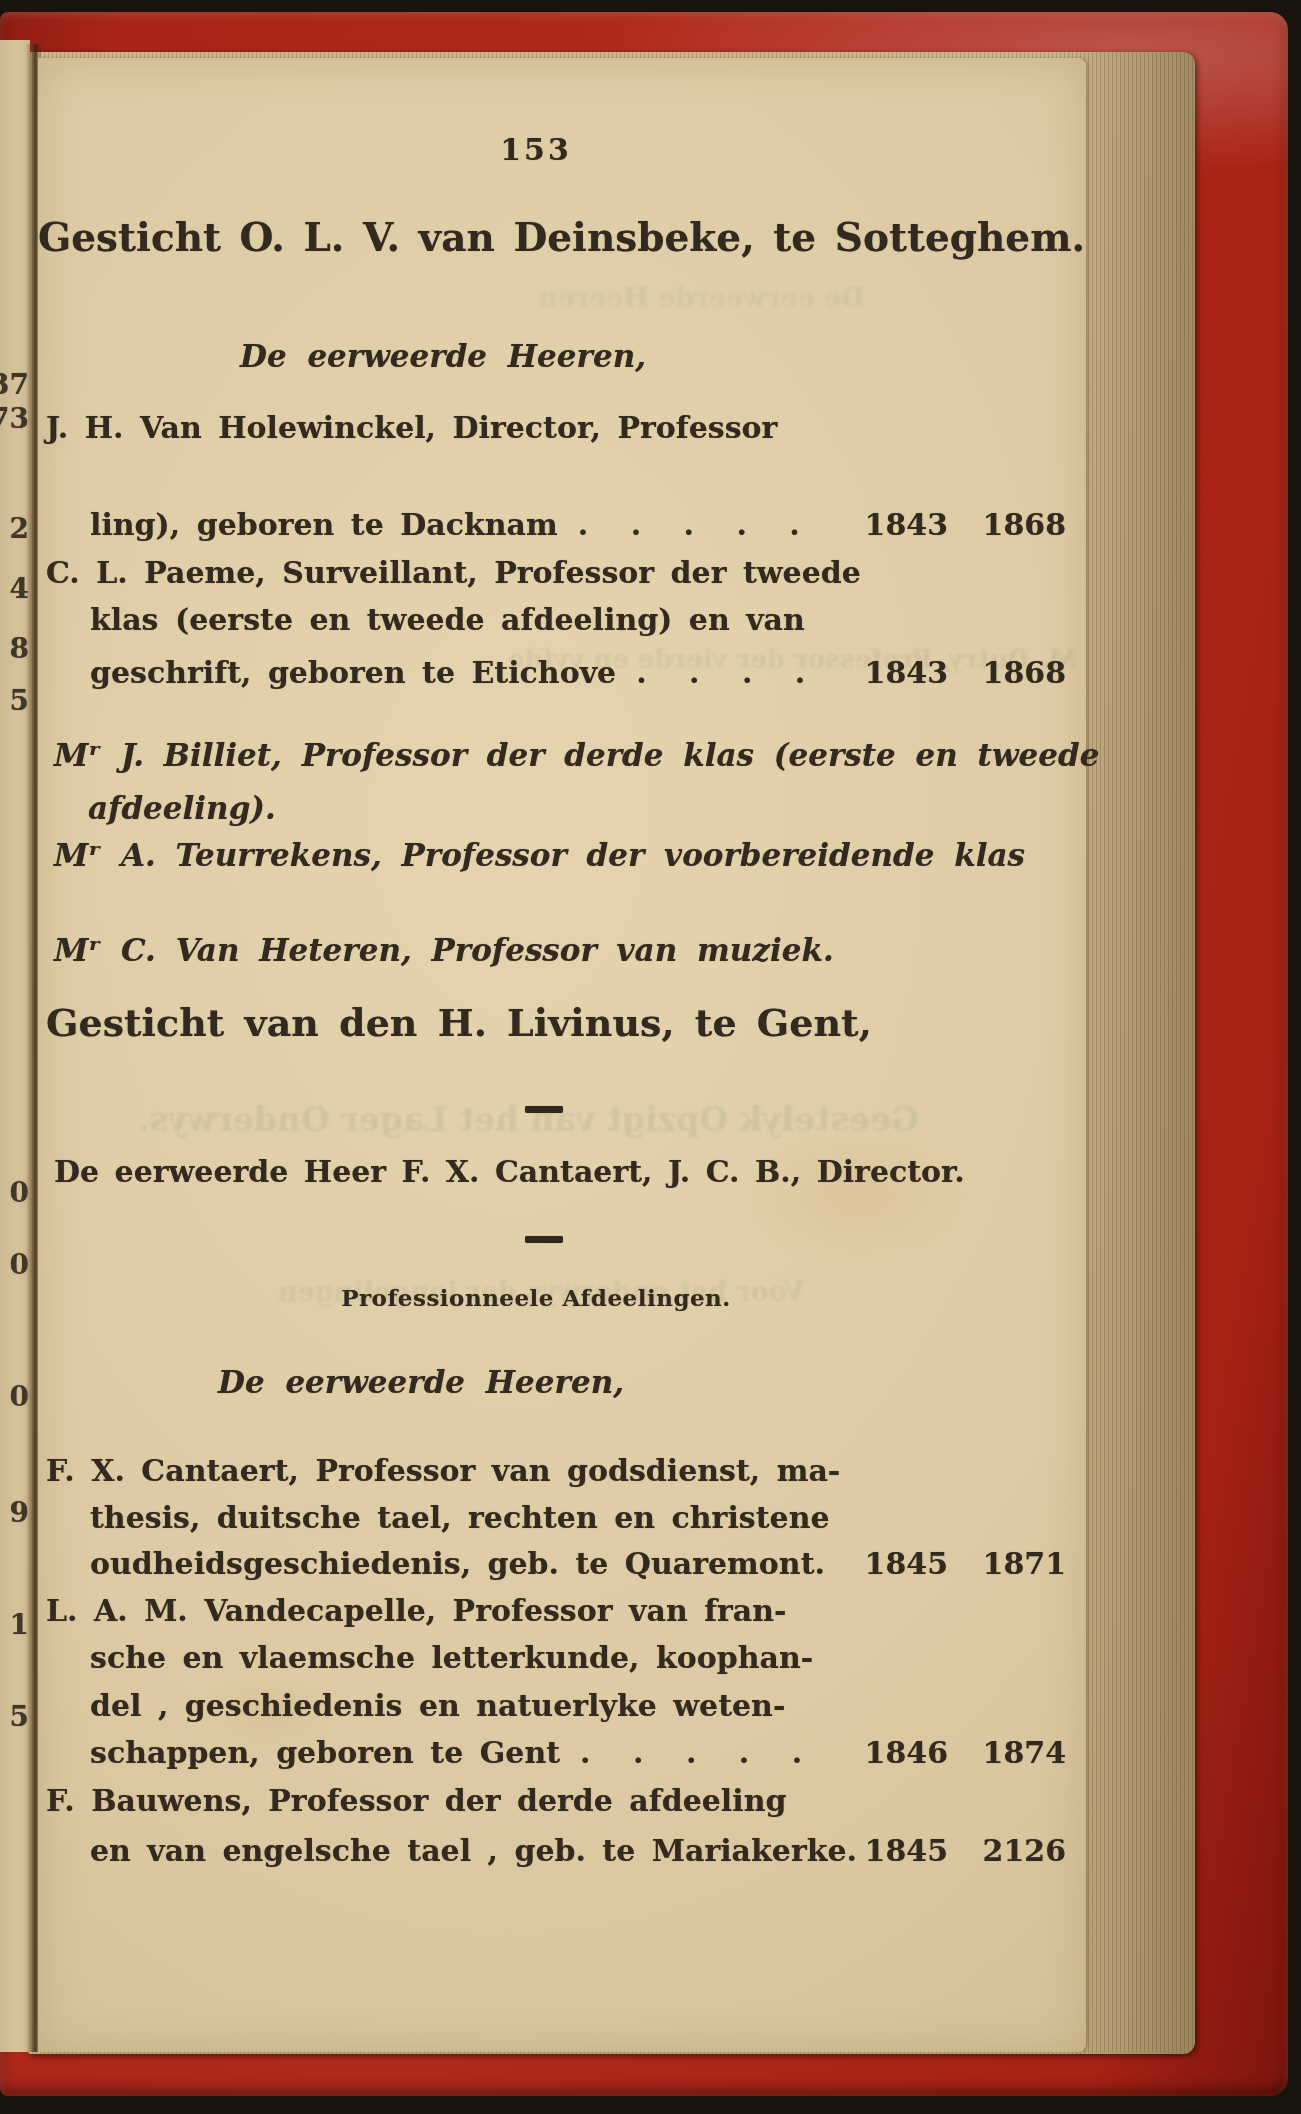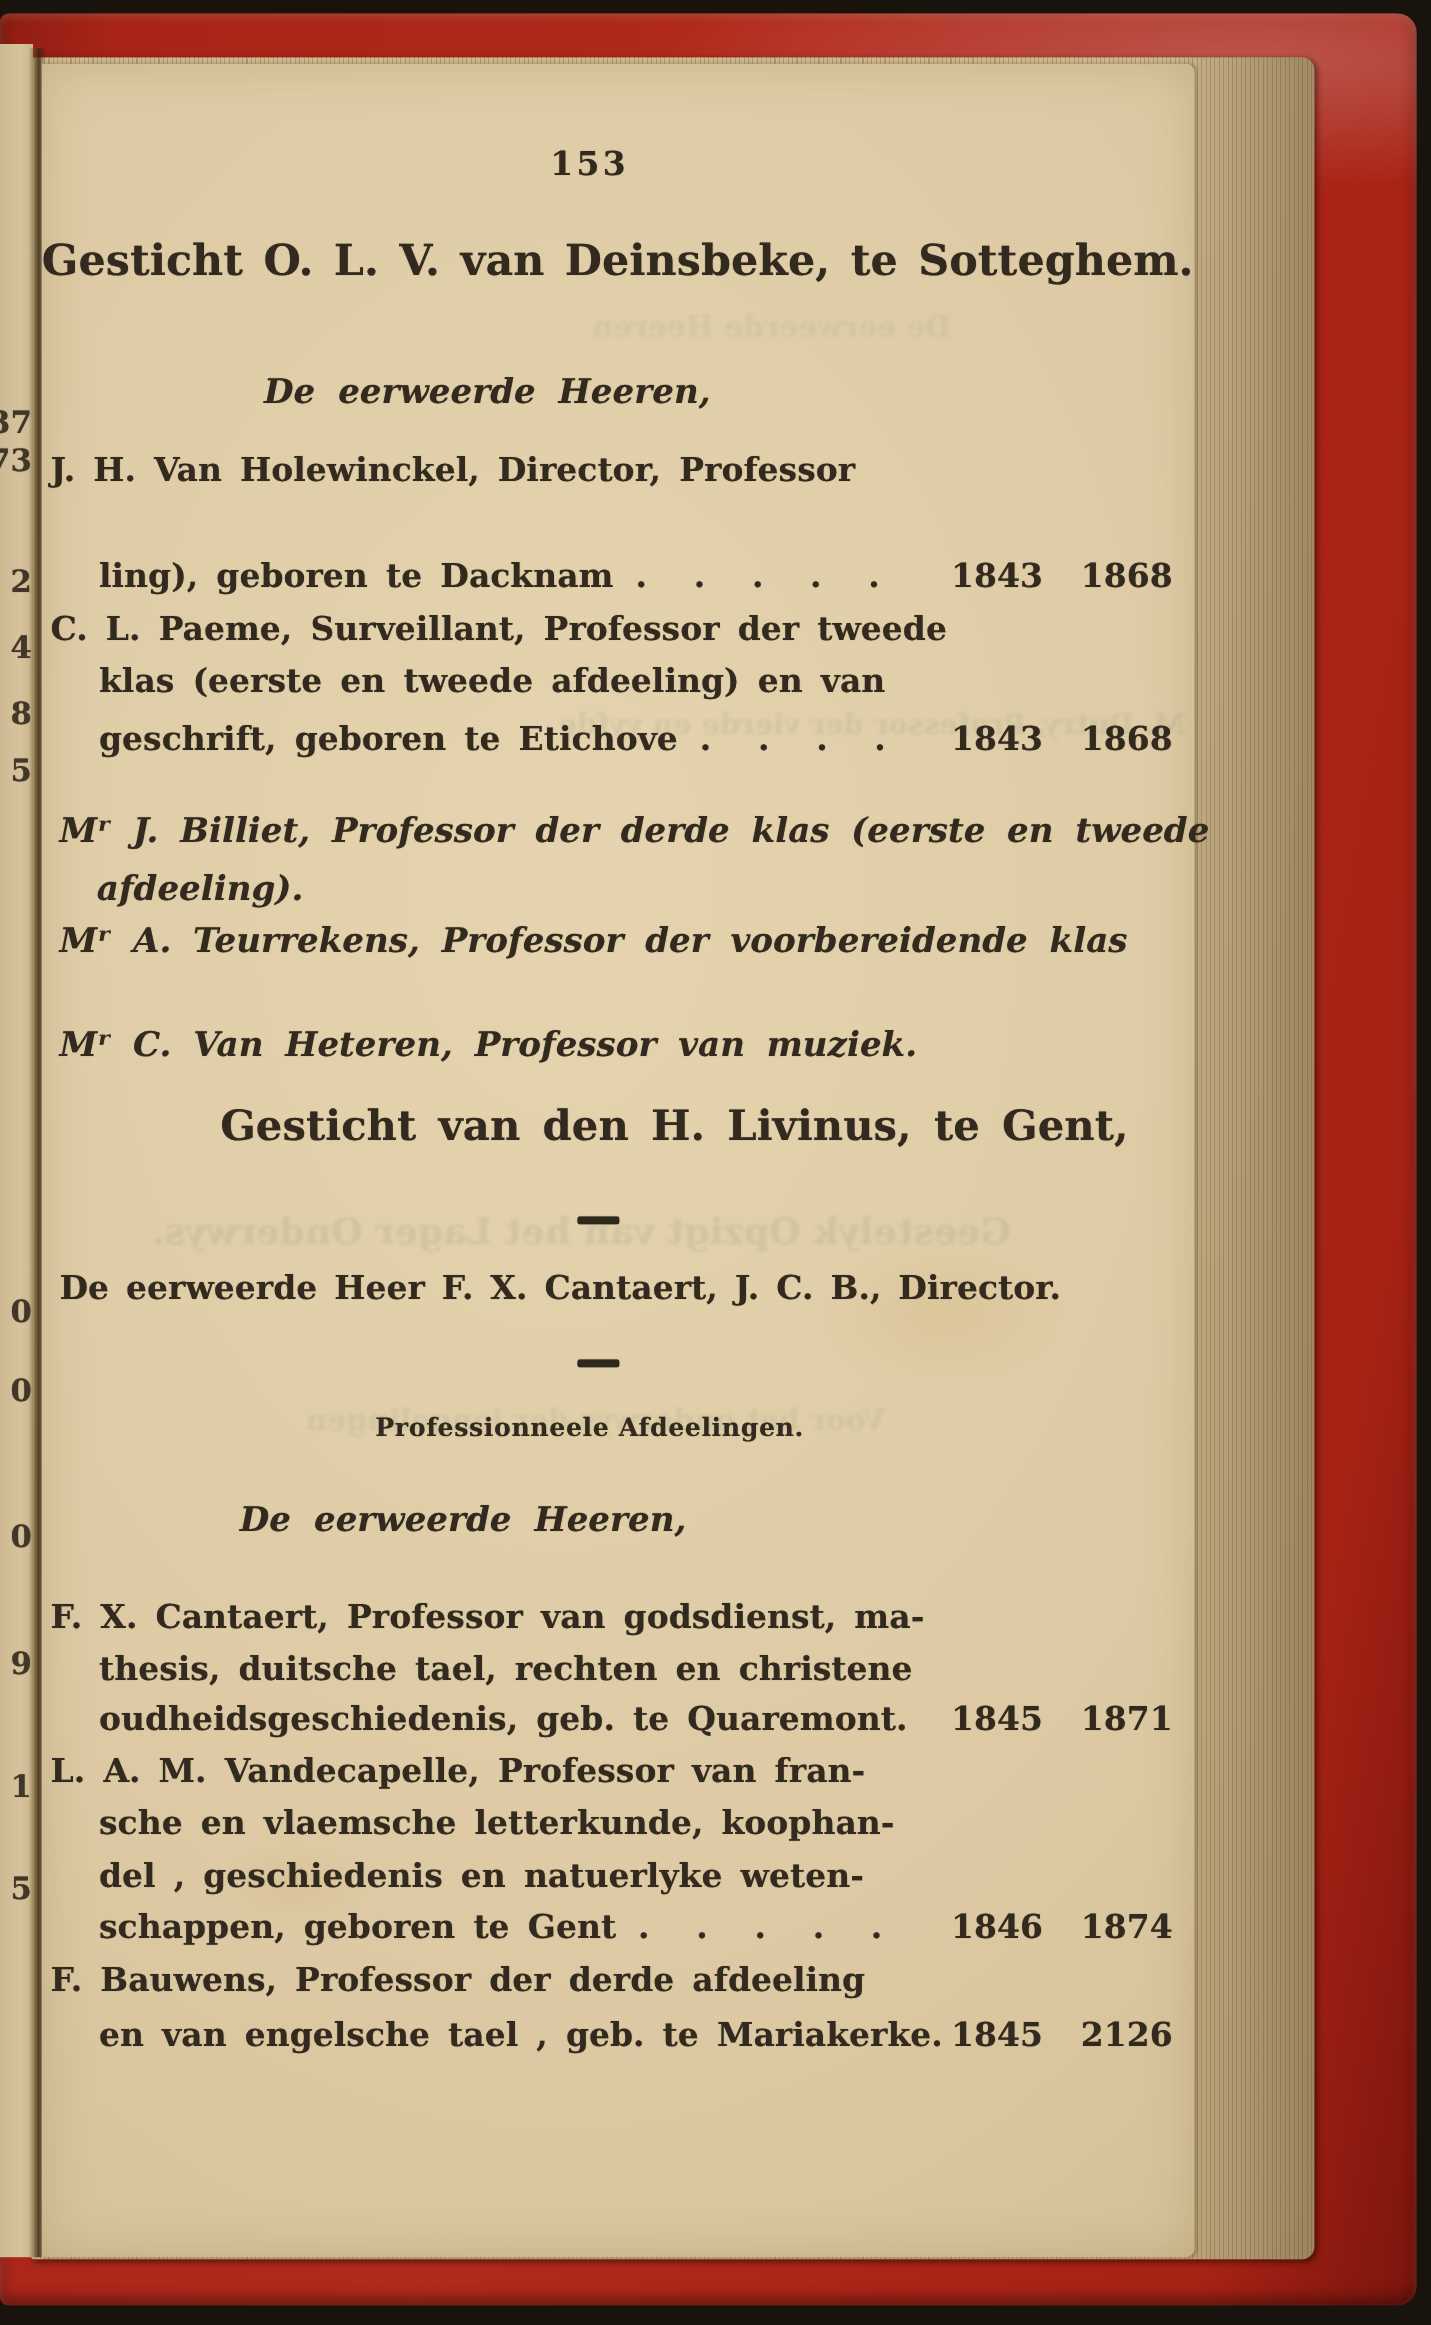--- a/index.html
+++ b/index.html
@@ -49,21 +49,21 @@
           radial-gradient(120% 90% at 45% 38%, #e5d4af 0%, #ddcaa4 55%, #d5c198 84%, #cab389 100%);
         box-shadow: inset 0 0 46px rgba(120,90,40,.22), 2px 0 3px rgba(90,60,20,.35); text-decoration: underline;}
 
   .ink{color:#322a1e;text-shadow:0 0 1px rgba(50,40,25,.45);}
 
   .pagenum{position:absolute;left:8px;top:74px;width:980px;text-align:center;
            font-size:30px;font-weight:bold;letter-spacing:3px;}
 
   .h1{position:absolute;left:0px;top:156px;width:996px;text-align:center;white-space:nowrap;
       font-size:39px;font-weight:bold;word-spacing:5px;}
-  .h2{position:absolute;left:8px;top:942px;width:980px;text-align:right;white-space:nowrap;
+  .h2{position:absolute;left:8px;top:942px;width:980px;text-align:left;white-space:nowrap;
       font-size:38px;font-weight:bold;word-spacing:7px;}
   .subh{position:absolute;left:8px;top:1226px;width:980px;text-align:center;white-space:nowrap;
       font-size:23px;font-weight:bold;letter-spacing:.5px;}
 
   .it1{position:absolute;left:202px;top:280px;font-size:31px;font-style:italic;font-weight:bold;
        word-spacing:10px;white-space:nowrap;}
   .it2{position:absolute;left:180px;top:1306px;font-size:31px;font-style:italic;font-weight:bold;
        word-spacing:10px;white-space:nowrap;}
 
   .dirline{position:absolute;left:16px;top:1096px;width:970px;font-size:30px;font-weight:bold;

